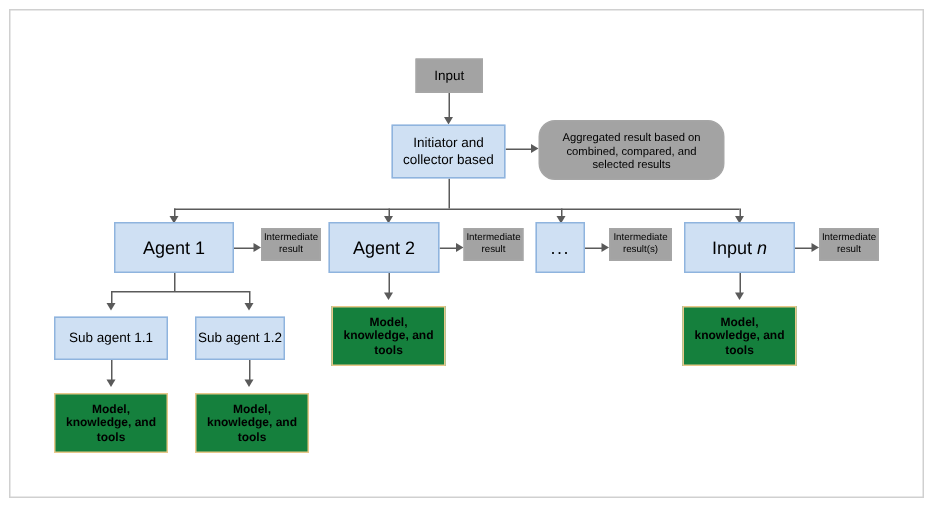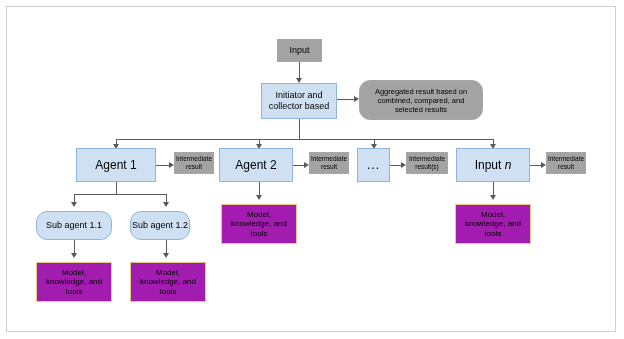--- a/index.html
+++ b/index.html
@@ -39,28 +39,29 @@
   }
   .blue {
     background: #cfe0f3;
     border: 1px solid #8fb4de;
   }
   .white {
     background: #a3a3a3;
     border: 1px solid #a6a6a6;
   }
   .yellow {
-    background: #a21caf;
+    background: #15803d;
     border: 1px solid #e8c88a;
+    font-weight: bold;
   }
   .t-input { font-size: 9px; }
   .t-initiator { font-size: 9px; }
   .t-agent { font-size: 12px; }
   .t-agent i { font-style: italic; }
-  .t-sub { font-size: 9px; border-radius: 11px; }
+  .t-sub { font-size: 9px; }
   .t-small { font-size: 6.5px; }
   .t-aggregate { font-size: 7.5px; }
   .t-yellow { font-size: 8px; }
   .t-dots { font-size: 12px; letter-spacing: 1px; }
 
   .line {
     position: absolute;
     background: #5a5a5a;
   }
   .hline { height: 1px; }

